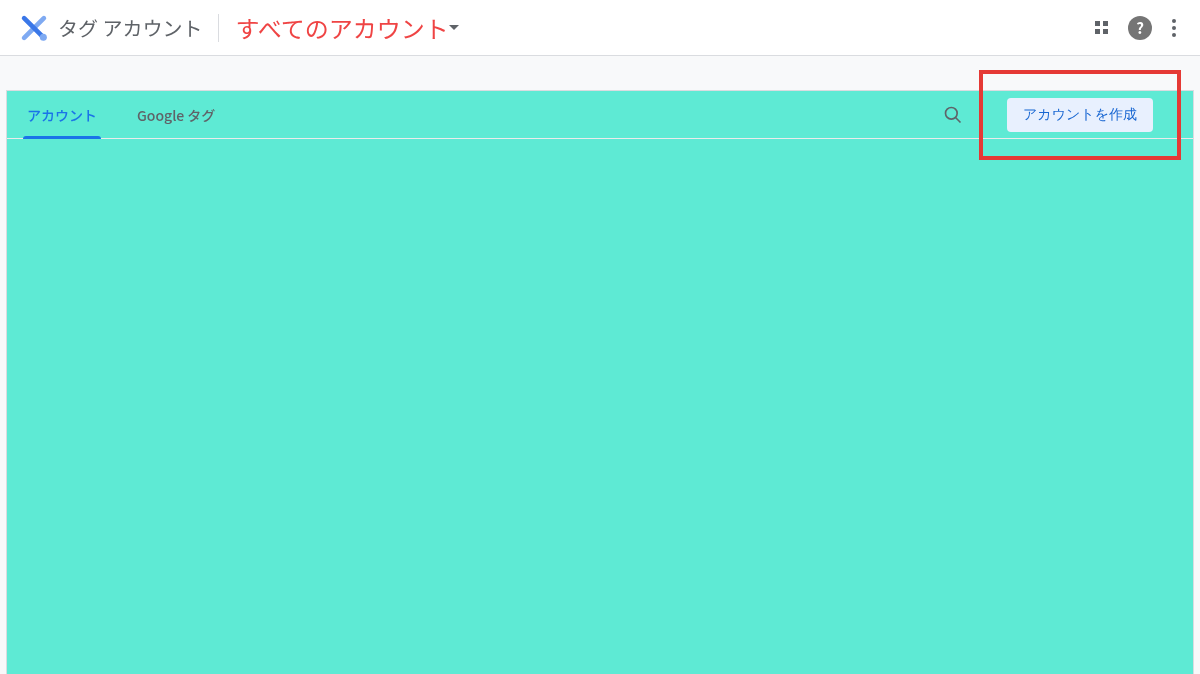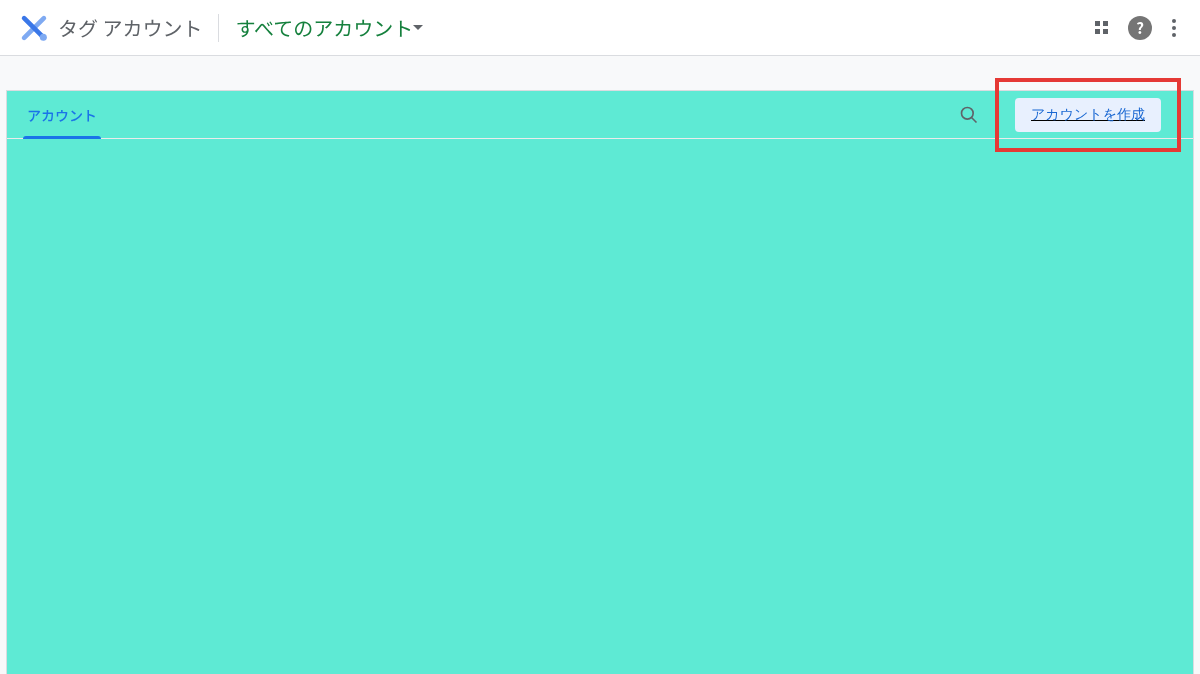--- a/index.html
+++ b/index.html
@@ -37,22 +37,22 @@
       height: 28px;
       background: #dadce0;
       margin: 0 16px;
     }
     .account-selector {
       display: flex;
       align-items: center;
       cursor: pointer;
     }
     .account-selector-text {
-      font-size: 20px;
-      color: #15803d;
+      font-size: 24px;
+      color: #ef4444;
       font-weight: 400;
     }
     .dropdown-caret {
       width: 0; height: 0;
       border-left: 5px solid transparent;
       border-right: 5px solid transparent;
       border-top: 5px solid #5f6368;
     }
     .header-spacer { flex: 1; }
     .header-actions {
@@ -145,24 +145,23 @@
     }
     .card-header-spacer { flex: 1; }
     .search-icon {
       width: 20px; height: 20px;
       margin-right: 16px;
       cursor: pointer;
       color: #5f6368;
     }
     .highlight-box {
       border: 4px solid #e53935;
-      padding: 16px;
-      display: flex;
-      align-items: center;
-      text-decoration: underline;
+      padding: 24px;
+      display: flex;
+      align-items: center;
     }
     .create-btn {
       background: #e8f0fe;
       color: #1967d2;
       border: none;
       border-radius: 4px;
       font-size: 14px;
       font-weight: 500;
       padding: 8px 16px;
       cursor: pointer;
@@ -203,20 +202,23 @@
   </div>
 </div>
 
 <div class="main">
   <div class="card">
     <div class="card-header">
       <div class="tabs">
         <div class="tab active">
           <span>アカウント</span>
         </div>
+        <div class="tab">
+          <span>Google タグ</span>
+        </div>
       </div>
       <div class="card-header-spacer"></div>
       <svg class="search-icon" viewBox="0 0 24 24">
         <circle cx="10" cy="10" r="7" stroke="#5f6368" stroke-width="2" fill="none"></circle>
         <line x1="15" y1="15" x2="21" y2="21" stroke="#5f6368" stroke-width="2"></line>
       </svg>
       <div class="highlight-box">
         <button class="create-btn">アカウントを作成</button>
       </div>
     </div>

